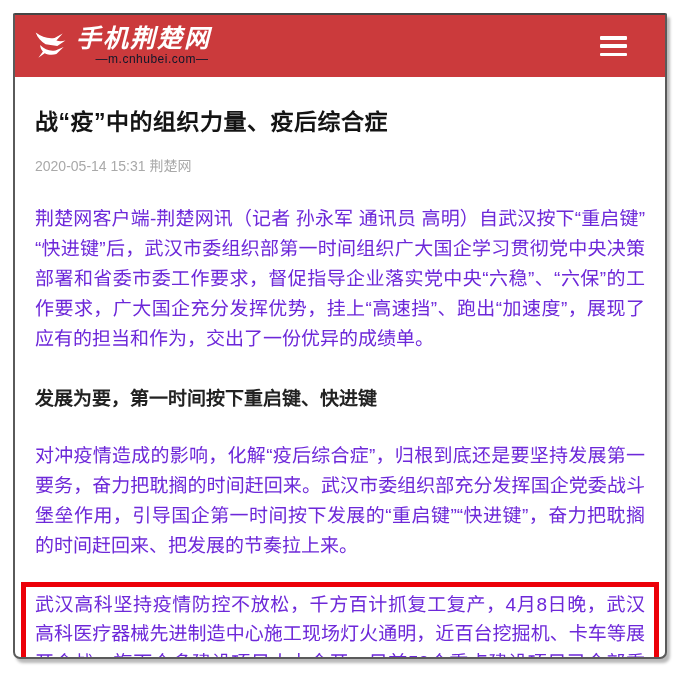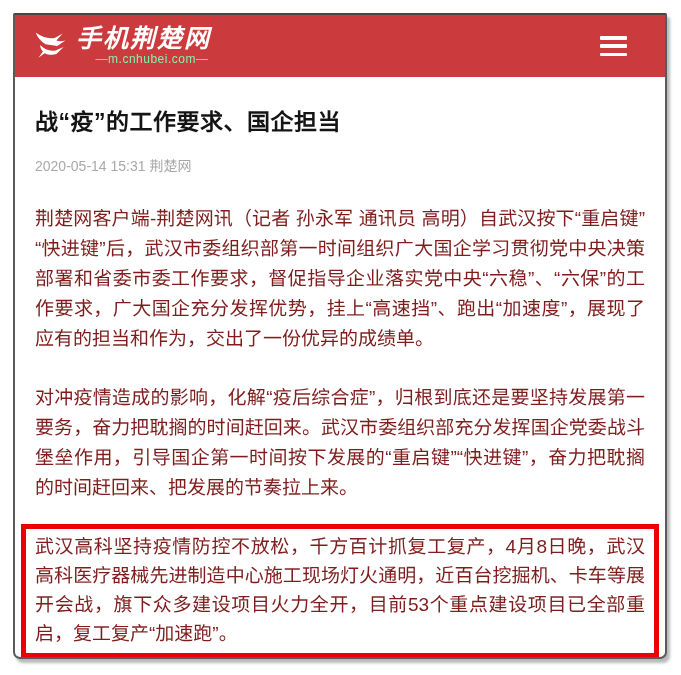--- a/index.html
+++ b/index.html
@@ -41,21 +41,21 @@
     color: #ffffff;
     font-family: "DejaVu Serif", "Liberation Serif", serif;
     font-style: italic;
     font-weight: 700;
     font-size: 25px;
     line-height: 26px;
     letter-spacing: 2px;
     white-space: nowrap;
   }
   .logo-sub {
-    color: #86efac;
+    color: #0f172a;
     font-size: 12px;
     line-height: 14px;
     letter-spacing: 0.5px;
     white-space: nowrap;
     margin-left: 17px;
   }
   .hamburger {
     width: 27px; height: 20px;
     display: flex;
     flex-direction: column;
@@ -81,21 +81,21 @@
     line-height: 30px;
   }
   .article-meta {
     margin-top: 18px;
     font-size: 14px;
     color: #a9a9a9;
   }
   .body-p {
     margin-top: 29px;
     font-size: 19px;
-    color: #7f1d1d;
+    color: #6d28d9;
     line-height: 30px;
     text-align: justify;
   }
   .section-heading {
     margin-top: 32px;
     font-size: 19px;
     font-weight: 700;
     color: #222222;
     line-height: 26px;
   }
@@ -127,25 +127,26 @@
       </div>
     </div>
     <div class="hamburger" role="button" aria-label="menu">
       <span></span>
         <span></span>
         <span></span>
     </div>
   </header>
 
   <main class="content">
-    <h1 class="article-title">战“疫”的工作要求、国企担当</h1>
+    <h1 class="article-title">战“疫”中的组织力量、疫后综合症</h1>
     <div class="article-meta">2020-05-14 15:31 荆楚网</div>
 
     <p class="body-p">荆楚网客户端-荆楚网讯（记者 孙永军 通讯员 高明）自武汉按下“重启键”“快进键”后，武汉市委组织部第一时间组织广大国企学习贯彻党中央决策部署和省委市委工作要求，督促指导企业落实党中央“六稳”、“六保”的工作要求，广大国企充分发挥优势，挂上“高速挡”、跑出“加速度”，展现了应有的担当和作为，交出了一份优异的成绩单。</p>
 
+    <h2 class="section-heading">发展为要，第一时间按下重启键、快进键</h2>
 
     <p class="body-p">对冲疫情造成的影响，化解“疫后综合症”，归根到底还是要坚持发展第一要务，奋力把耽搁的时间赶回来。武汉市委组织部充分发挥国企党委战斗堡垒作用，引导国企第一时间按下发展的“重启键”“快进键”，奋力把耽搁的时间赶回来、把发展的节奏拉上来。</p>
 
     <div class="highlight-box">
       <p class="body-p">武汉高科坚持疫情防控不放松，千方百计抓复工复产，4月8日晚，武汉高科医疗器械先进制造中心施工现场灯火通明，近百台挖掘机、卡车等展开会战，旗下众多建设项目火力全开，目前53个重点建设项目已全部重启，复工复产“加速跑”。</p>
     </div>
   </main>
 
 </div>
 

